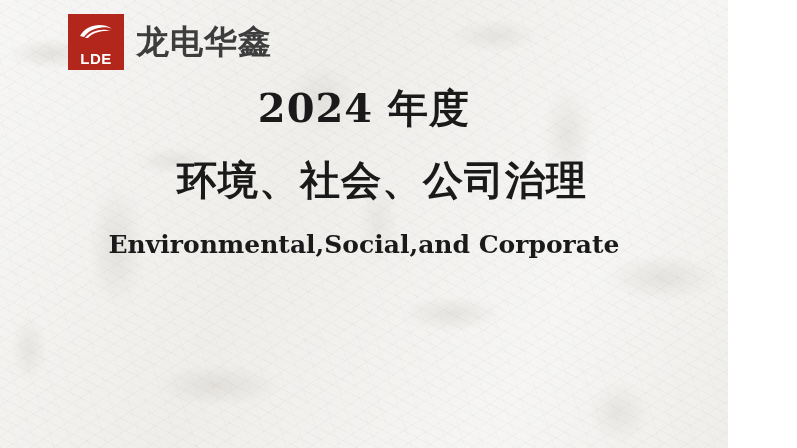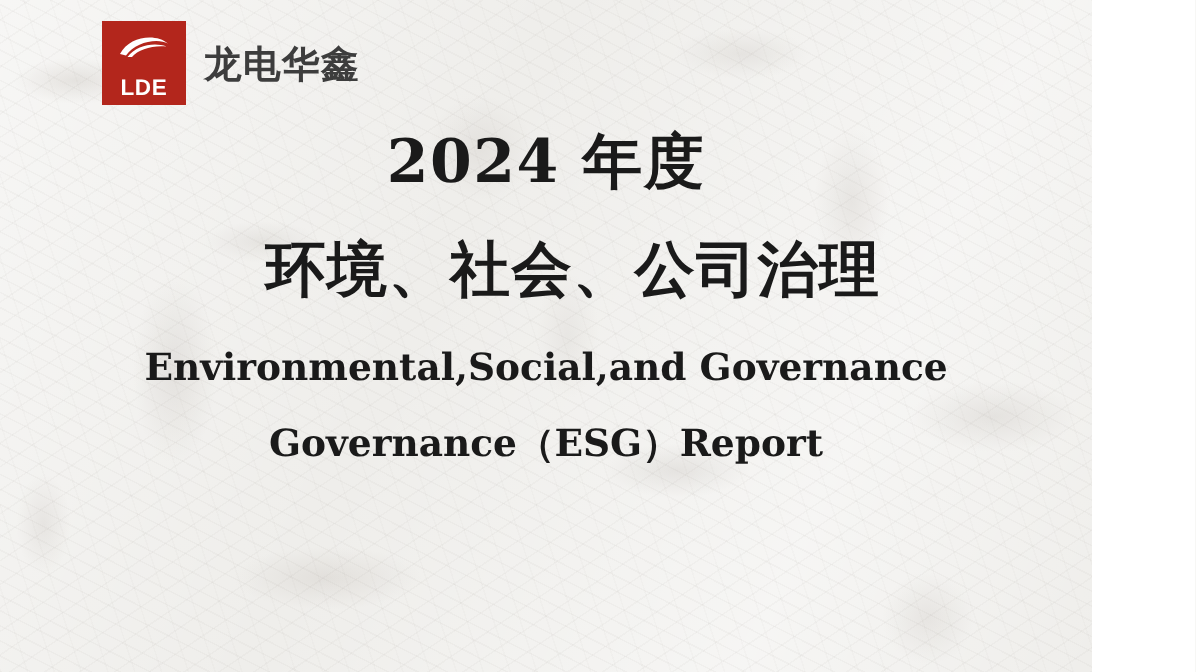--- a/index.html
+++ b/index.html
@@ -84,21 +84,21 @@
     font-family: "Liberation Sans", sans-serif;
     font-weight: bold;
     font-size: 15px;
     letter-spacing: 0.5px;
     line-height: 1;
   }
   .logo-text {
     color: #3d3d3d;
     font-family: "DejaVu Sans", sans-serif;
     font-weight: bold;
-    font-size: 25px;
+    font-size: 33px;
     letter-spacing: 1px;
     white-space: nowrap;
     text-align: center;
   }
 
   
   .title-zone {
     position: absolute;
     left: 0;
     right: 0;
@@ -142,16 +142,15 @@
         <path d="M7 18 C 13 10, 25 8, 33 11 C 24 10, 14 13, 10 18 Z" fill="#ffffff"></path>
       </svg>
       <div class="lde">LDE</div>
     </div>
     <div class="logo-text">龙电华鑫</div>
   </div>
 
   <div class="title-zone">
     <div class="title-cn l1">2024 年度</div>
     <div class="title-cn l2">环境、社会、公司治理</div>
-    <div class="title-en e1">Environmental,Social,and Governance</div>
-    <div class="title-en e2">Governance（ESG）Report</div>
+    <div class="title-en e1">Environmental,Social,and Corporate</div>
   </div>
 </div>
 
 </body></html>

